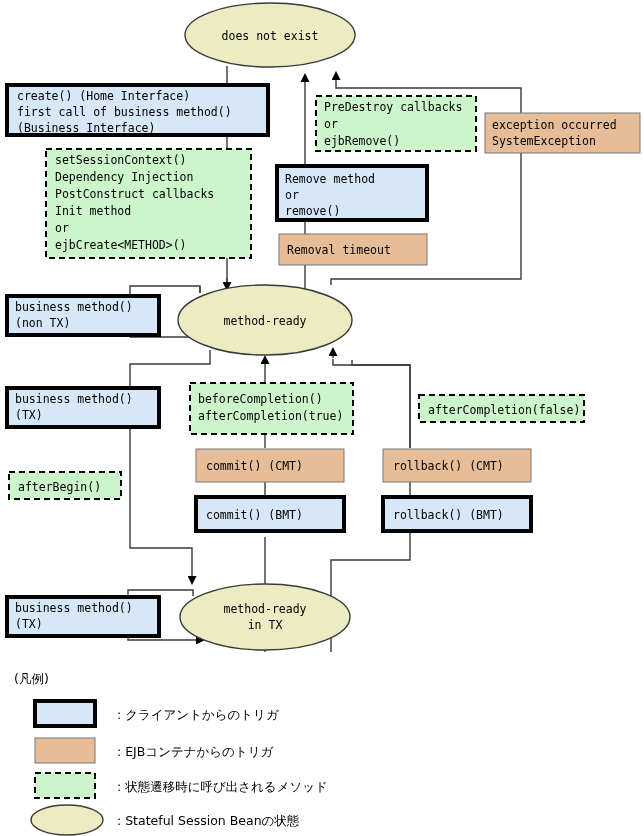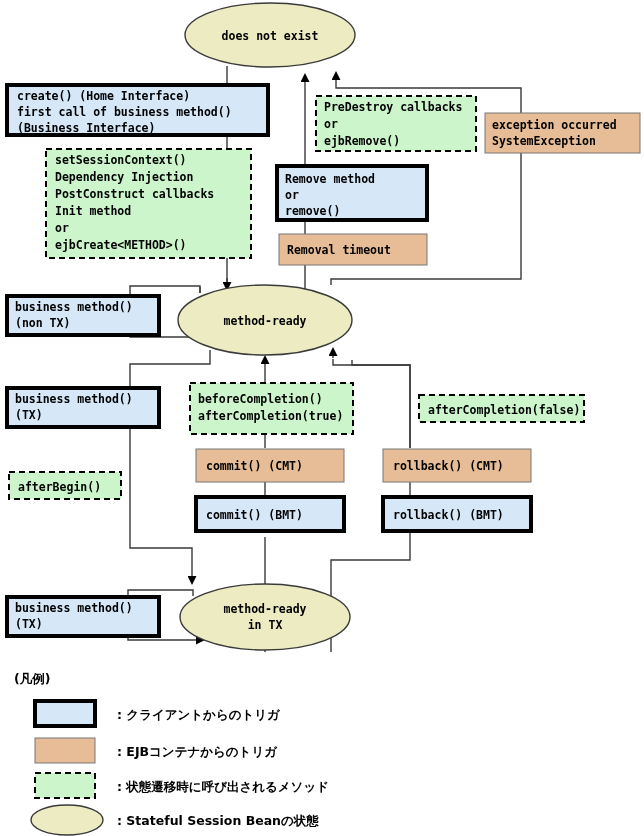--- a/index.html
+++ b/index.html
@@ -10,21 +10,20 @@
   body {
     width: 644px;
     height: 836px;
     font-family: "DejaVu Sans Mono", monospace;
     overflow: hidden;
   }
   #stage {
     position: relative;
     width: 644px;
     height: 836px;
-    font-weight: bold;
   }
   svg#diagram {
     position: absolute;
     top: 0;
     left: 0;
     width: 644px;
     height: 836px;
   }
   .mono {
     font-family: "DejaVu Sans Mono", monospace;

